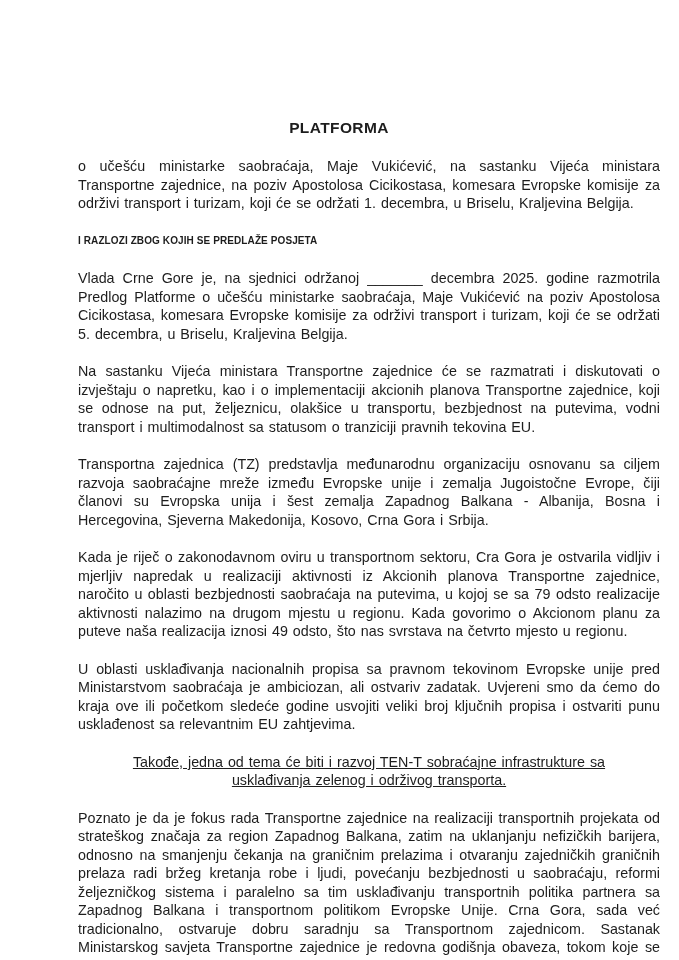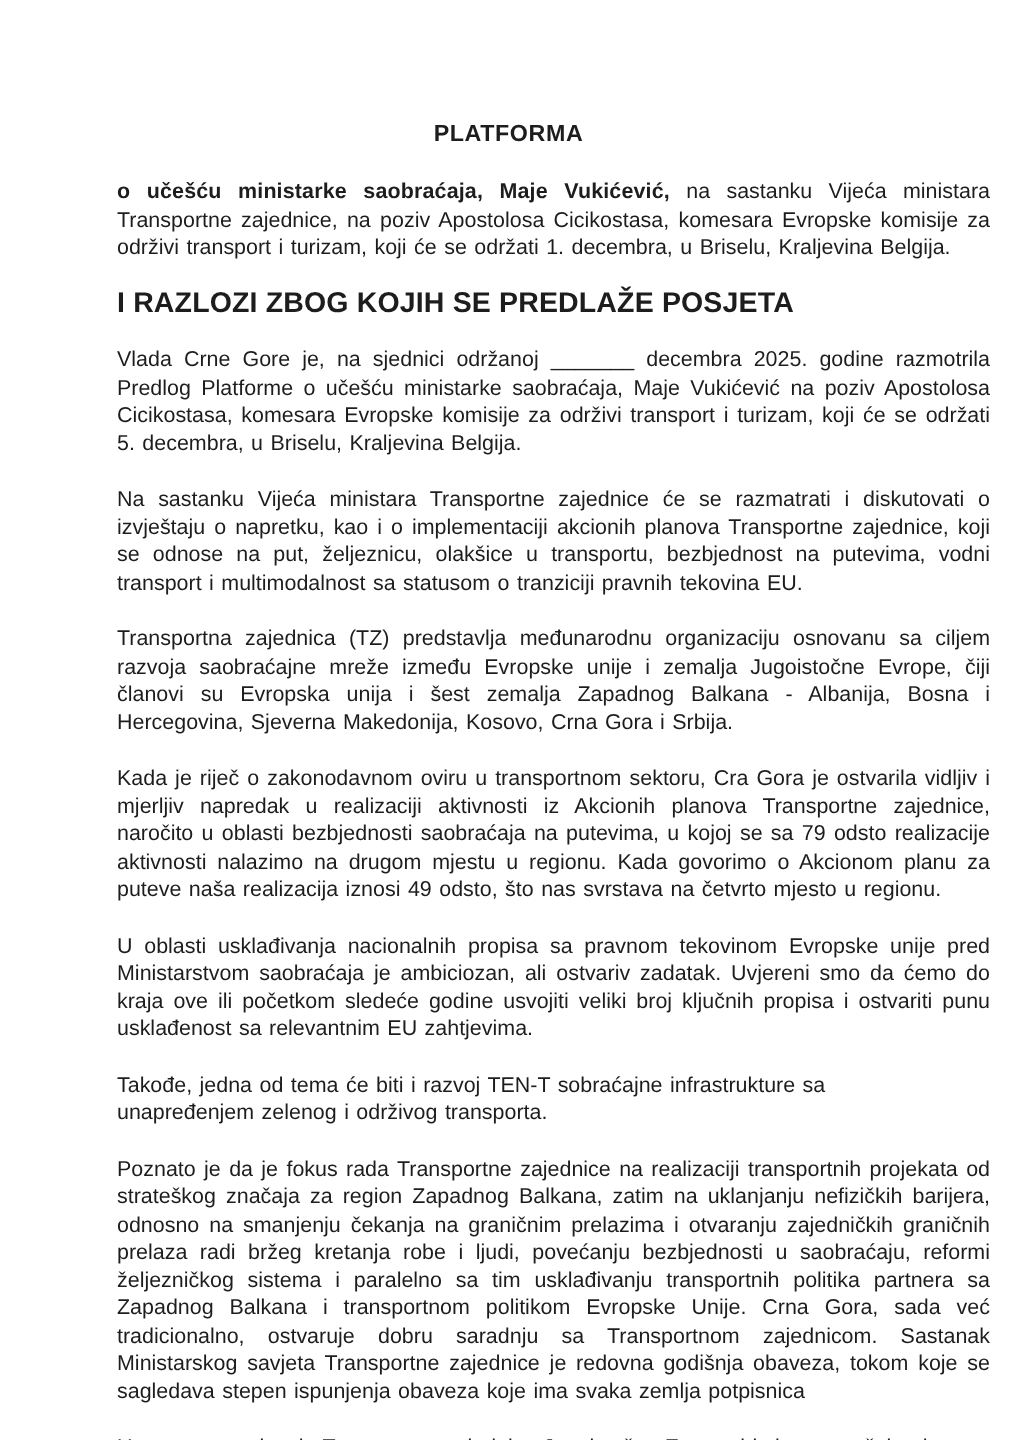--- a/index.html
+++ b/index.html
@@ -12,21 +12,21 @@
     height: 960px;
     overflow: hidden;
     font-family: "Liberation Sans", "DejaVu Sans", sans-serif;
     color: #1d1d1d;
     -webkit-font-smoothing: antialiased;
   }
   .page {
     box-sizing: border-box;
     width: 679px;
     height: 960px;
-    padding: 81px 19px 0 78px;
+    padding: 119px 19px 0 78px;
     background: #ffffff;
   }
   .title {
     font-size: 15.5px;
     font-weight: bold;
     letter-spacing: 0.4px;
     text-align: center;
     transform: translateX(-30px);
     margin: 0 0 20px 0;
     line-height: 18px;
@@ -35,31 +35,32 @@
     font-size: 14.3px;
     line-height: 18.5px;
     margin: 0 0 19px 0;
     word-spacing: 1px;
   }
   p.just {
     text-align: justify;
     text-align-last: left;
   }
   p.left {
-    text-align: left;
+    text-align: center;
+    text-decoration: underline;
   }
   .section-heading {
-    font-size: 19px;
+    font-size: 10px;
     font-weight: bold;
     margin: 0 0 19px 0;
     line-height: 18.5px;
     letter-spacing: 0.1px;
   }
   .lead strong {
-    font-weight: bold;
+    font-weight: normal;
     letter-spacing: 0.1px;
   }
 </style>
 </head>
 <body>
 
 <div class="page">
 
   <h1 class="title">PLATFORMA</h1>
 
@@ -70,19 +71,19 @@
   <p class="just">Vlada Crne Gore je, na sjednici održanoj _______ decembra 2025. godine razmotrila Predlog Platforme o učešću ministarke saobraćaja, Maje Vukićević na poziv Apostolosa Cicikostasa, komesara Evropske komisije za održivi transport i turizam, koji će se održati 5. decembra, u Briselu, Kraljevina Belgija.</p>
 
   <p class="just">Na sastanku Vijeća ministara Transportne zajednice će se razmatrati i diskutovati o izvještaju o napretku, kao i o implementaciji akcionih planova Transportne zajednice, koji se odnose na put, željeznicu, olakšice u transportu, bezbjednost na putevima, vodni transport i multimodalnost sa statusom o tranziciji pravnih tekovina EU.</p>
 
   <p class="just">Transportna zajednica (TZ) predstavlja međunarodnu organizaciju osnovanu sa ciljem razvoja saobraćajne mreže između Evropske unije i zemalja Jugoistočne Evrope, čiji članovi su Evropska unija i šest zemalja Zapadnog Balkana - Albanija, Bosna i Hercegovina, Sjeverna Makedonija, Kosovo, Crna Gora i Srbija.</p>
 
   <p class="just">Kada je riječ o zakonodavnom oviru u transportnom sektoru, Cra Gora je ostvarila vidljiv i mjerljiv napredak u realizaciji aktivnosti iz Akcionih planova Transportne zajednice, naročito u oblasti bezbjednosti saobraćaja na putevima, u kojoj se sa 79 odsto realizacije aktivnosti nalazimo na drugom mjestu u regionu. Kada govorimo o Akcionom planu za puteve naša realizacija iznosi 49 odsto, što nas svrstava na četvrto mjesto u regionu.</p>
 
   <p class="just">U oblasti usklađivanja nacionalnih propisa sa pravnom tekovinom Evropske unije pred Ministarstvom saobraćaja je ambiciozan, ali ostvariv zadatak. Uvjereni smo da ćemo do kraja ove ili početkom sledeće godine usvojiti veliki broj ključnih propisa i ostvariti punu usklađenost sa relevantnim EU zahtjevima.</p>
 
-  <p class="left"><span>Takođe, jedna od tema će biti i razvoj TEN-T sobraćajne infrastrukture sa</span><br><span>unapređenjem zelenog i održivog transporta.</span></p>
+  <p class="left"><span>Takođe, jedna od tema će biti i razvoj TEN-T sobraćajne infrastrukture sa</span><br><span>usklađivanja zelenog i održivog transporta.</span></p>
 
   <p class="just">Poznato je da je fokus rada Transportne zajednice na realizaciji transportnih projekata od strateškog značaja za region Zapadnog Balkana, zatim na uklanjanju nefizičkih barijera, odnosno na smanjenju čekanja na graničnim prelazima i otvaranju zajedničkih graničnih prelaza radi bržeg kretanja robe i ljudi, povećanju bezbjednosti u saobraćaju, reformi željezničkog sistema i paralelno sa tim usklađivanju transportnih politika partnera sa Zapadnog Balkana i transportnom politikom Evropske Unije. Crna Gora, sada već tradicionalno, ostvaruje dobru saradnju sa Transportnom zajednicom. Sastanak Ministarskog savjeta Transportne zajednice je redovna godišnja obaveza, tokom koje se sagledava stepen ispunjenja obaveza koje ima svaka zemlja potpisnica</p>
 
   <p class="left"><span>Ugovora o osnivanju Transportne zajednice Jugoistočne Evrope i koje su značajne i</span><br></p>
 
 </div>
 
 </body></html>

